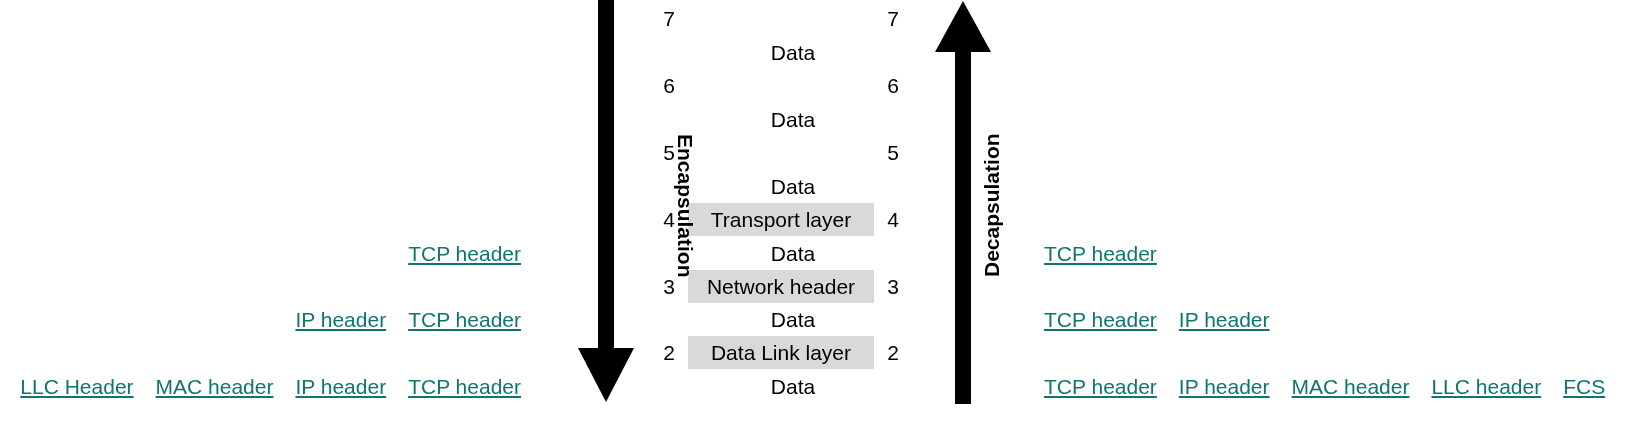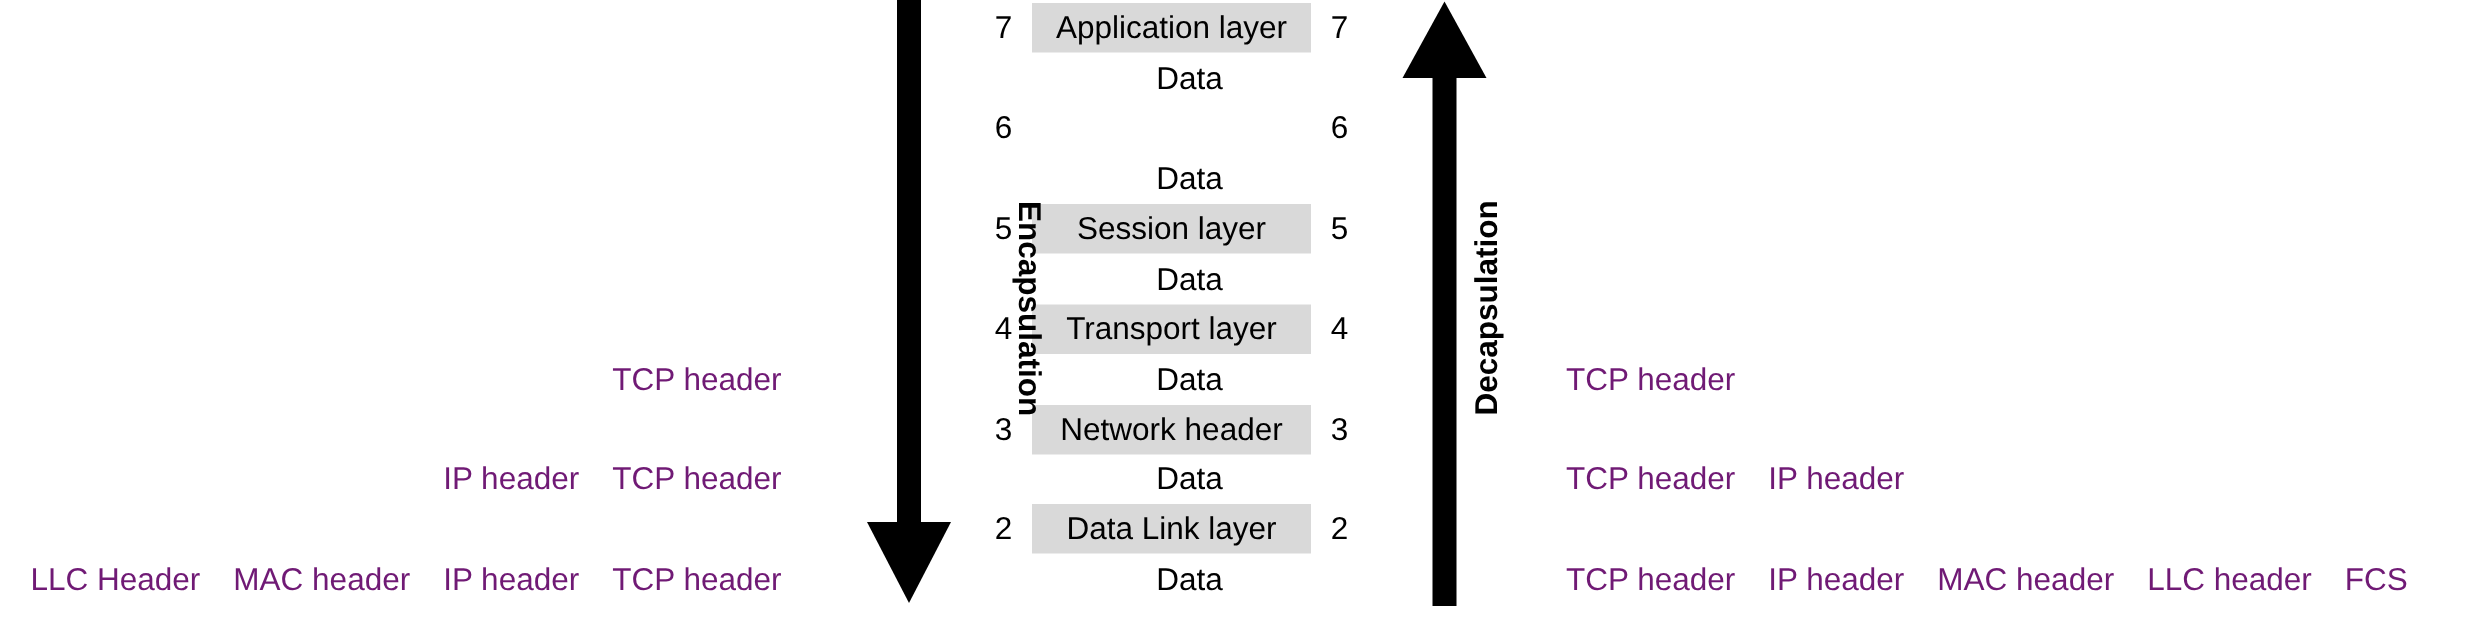--- a/index.html
+++ b/index.html
@@ -110,46 +110,41 @@
     right: 1118px;           
     justify-content: flex-end;
   }
   .side-row.right-side {
     left: 1033px;
     justify-content: flex-start;
   }
   .side-cell {
     display: inline-block;
     padding: 0 11px;
-    color: #701a75;
+    color: #0f766e;
+    text-decoration: underline;
   }
 </style>
 </head>
 <body>
 
 <div id="diagram">
 
   <div class="stack">
 
-    <div class="layer-row" style="top:2px;">
-      <span class="layer-name">Application layer</span>
-    </div>
     <div class="layer-num left" style="top:2px;">7</div>
     <div class="layer-num right" style="top:2px;">7</div>
 
     <div class="data-row" style="top:38px;">Data</div>
 
     <div class="layer-num left" style="top:69px;">6</div>
     <div class="layer-num right" style="top:69px;">6</div>
 
     <div class="data-row" style="top:105px;">Data</div>
 
-    <div class="layer-row" style="top:136px;">
-      <span class="layer-name">Session layer</span>
-    </div>
     <div class="layer-num left" style="top:136px;">5</div>
     <div class="layer-num right" style="top:136px;">5</div>
 
     <div class="data-row" style="top:172px;">Data</div>
 
     <div class="layer-row" style="top:203px;">
       <span class="layer-name">Transport layer</span>
     </div>
     <div class="layer-num left" style="top:203px;">4</div>
     <div class="layer-num right" style="top:203px;">4</div>

